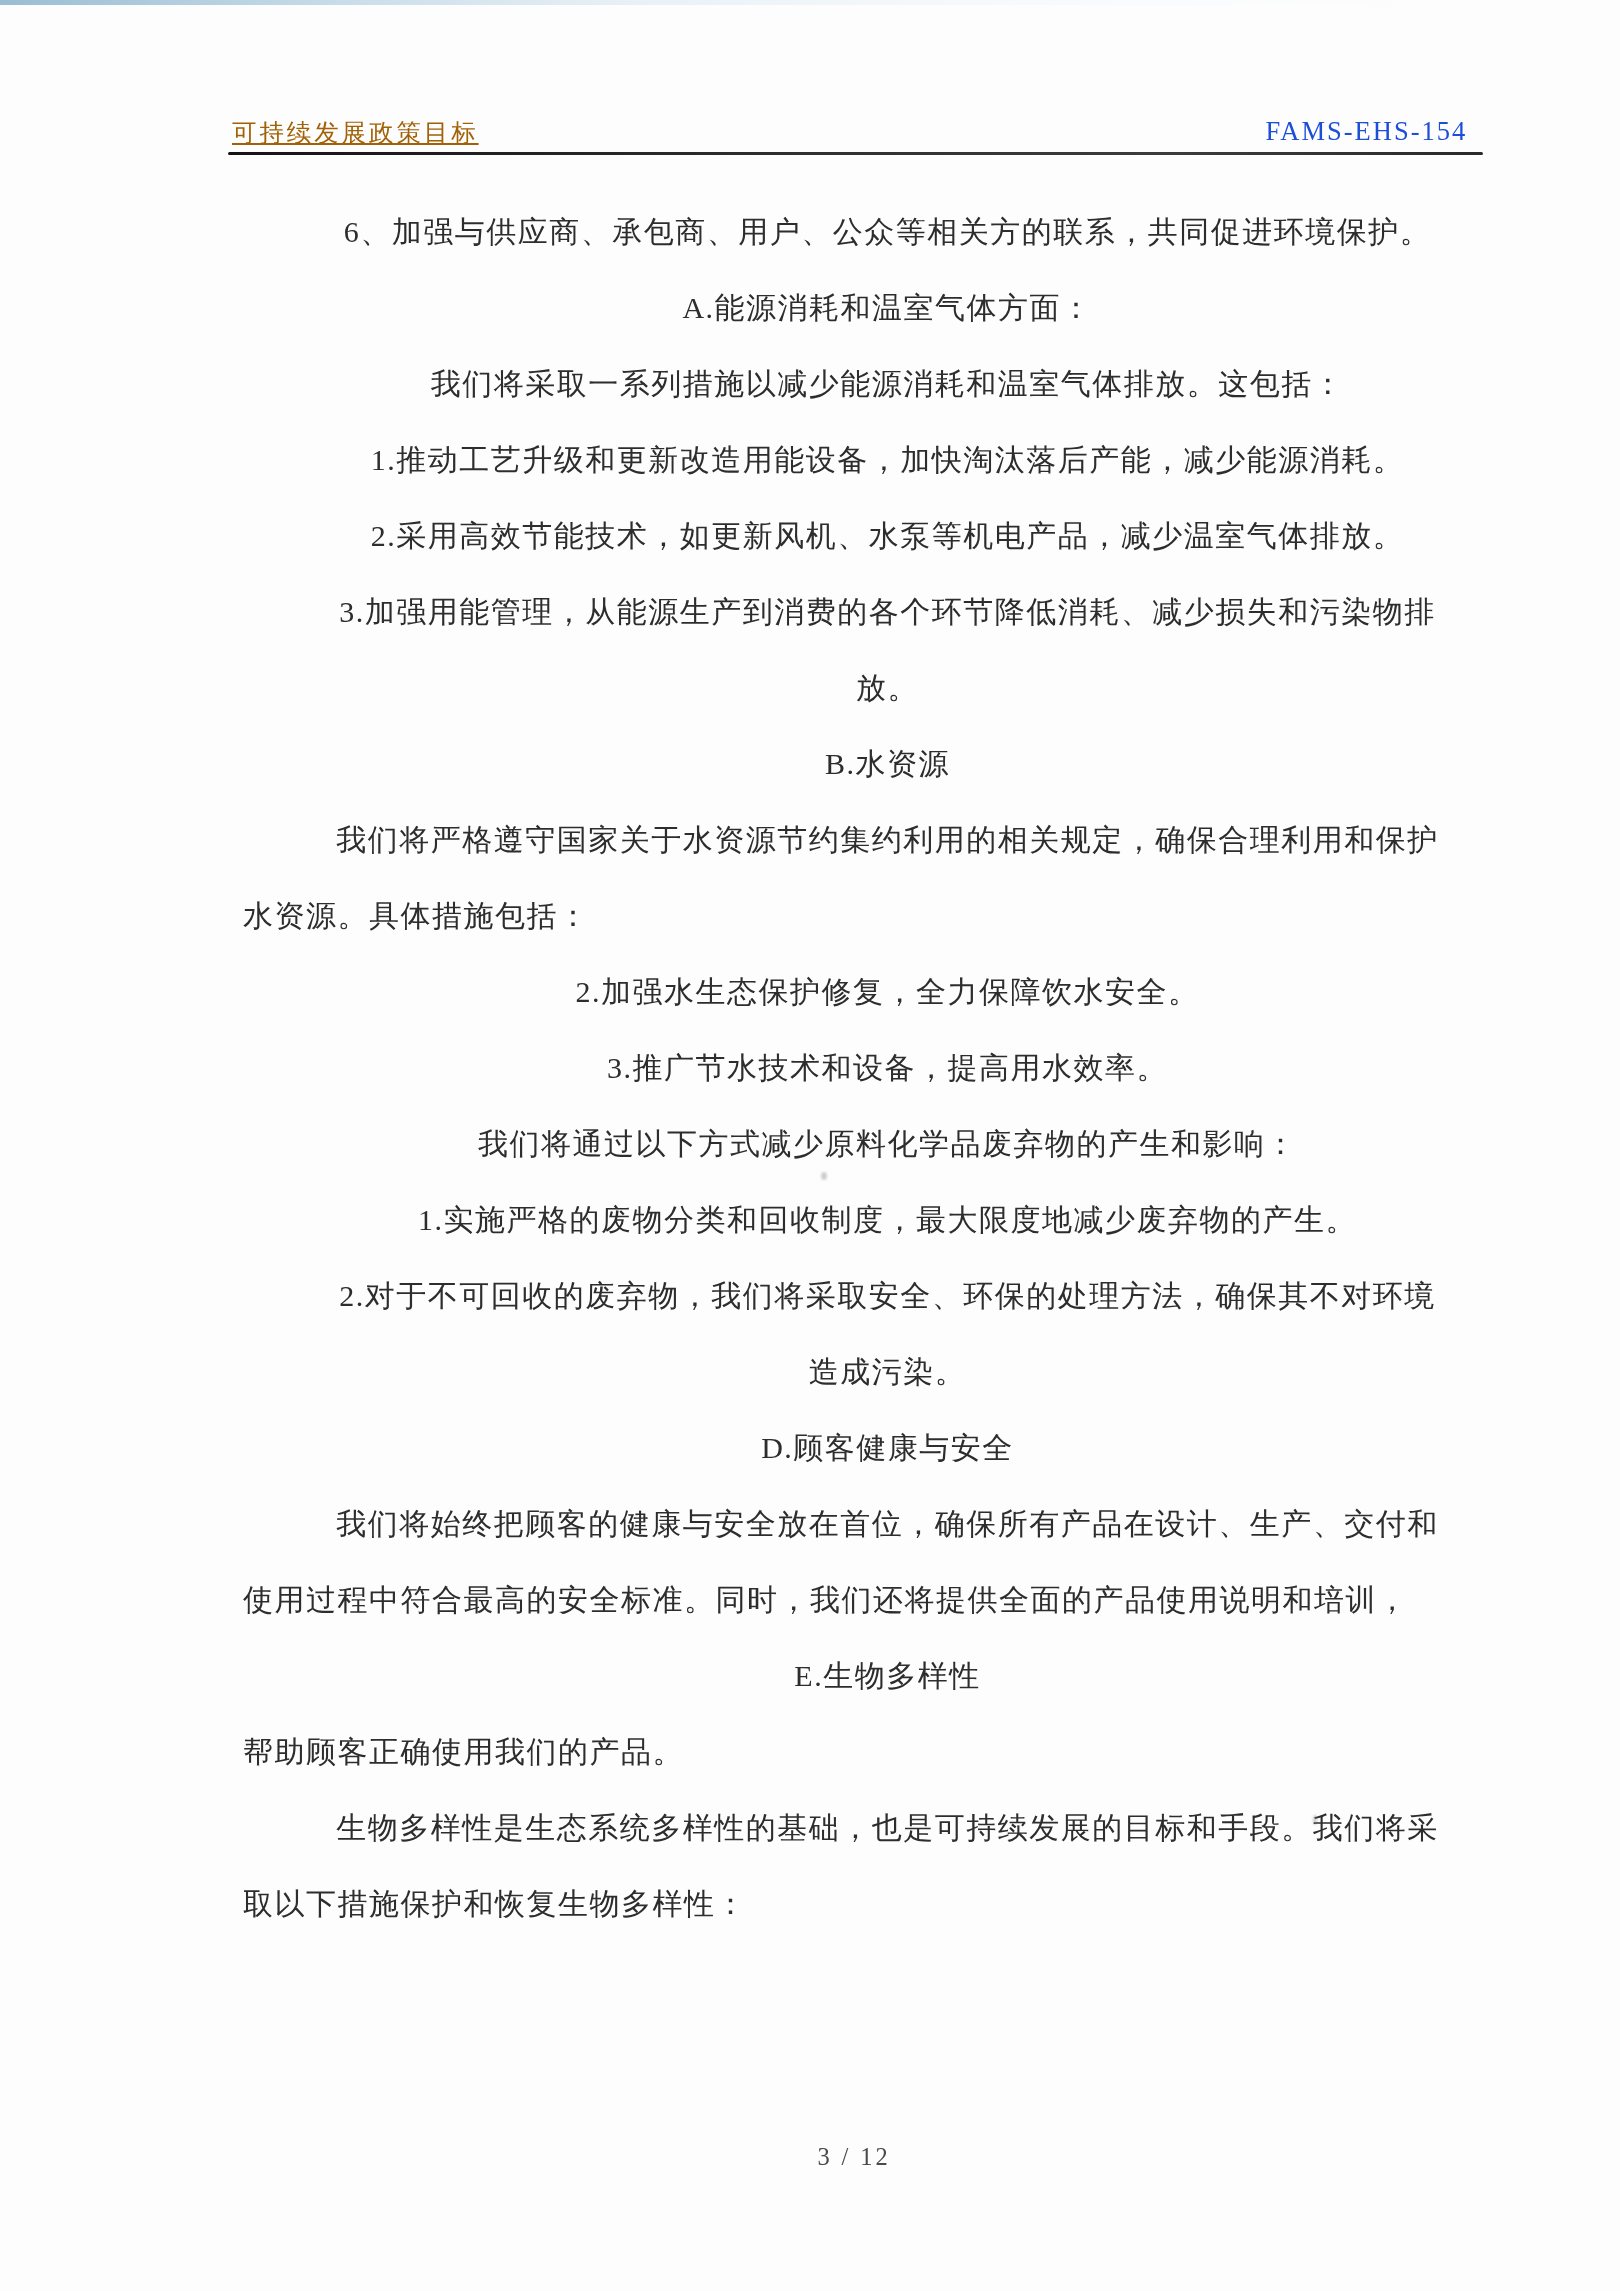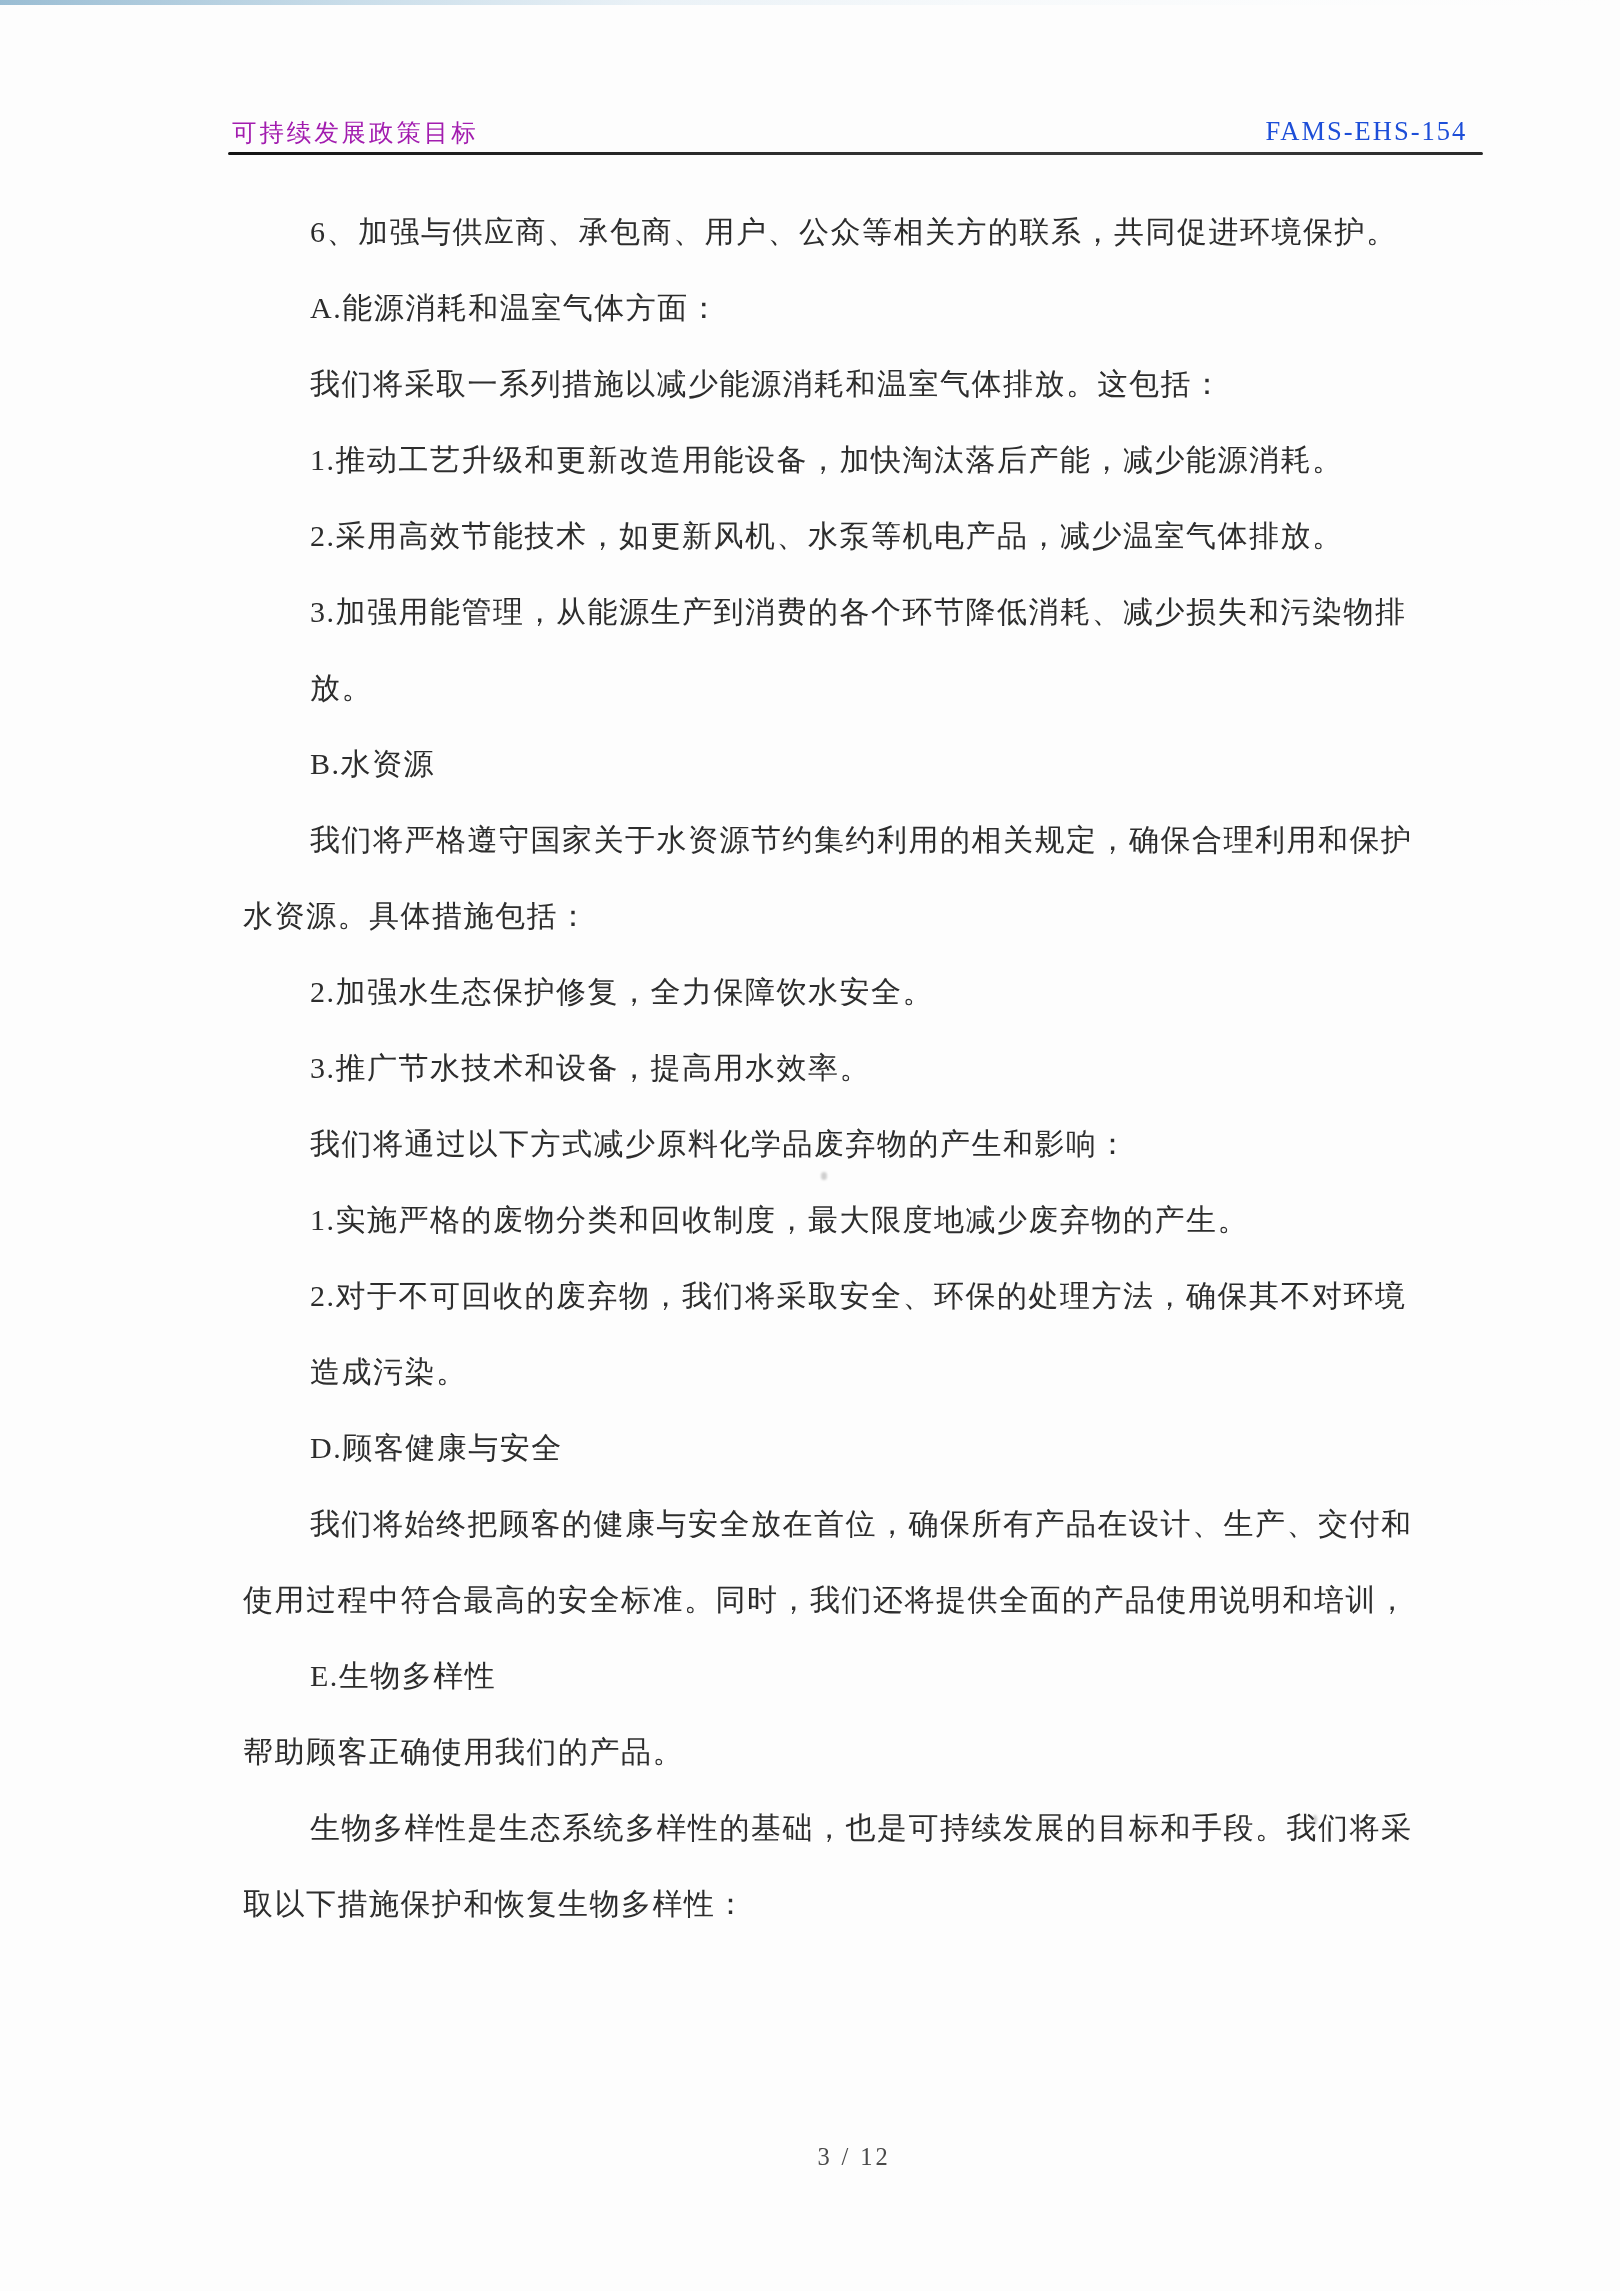--- a/index.html
+++ b/index.html
@@ -35,22 +35,23 @@
     top: 116px;
     left: 232px;
     right: 145px;
     height: 39px;
   }
   .header-title {
     position: absolute;
     left: 0; top: 0;
     font-size: 24.5px;
     letter-spacing: 2.9px;
-    color: #a21caf;
+    color: #a16207;
     filter: blur(0.3px);
+    text-decoration: underline;
   }
   .header-code {
     position: absolute;
     right: 7.8px; top: 0;
     font-size: 26.5px;
     letter-spacing: 2px;
     color: #1d4ed8;
     filter: blur(0.3px);
   }
   .header-rule {
@@ -73,20 +74,21 @@
     height: 76px;
     line-height: 76px;
     font-size: 30px;
     letter-spacing: 1.5px;
     white-space: nowrap;
     color: #2f2f2f;
     filter: blur(0.3px) contrast(1.02);
   }
   .line.indent {
     padding-left: 67px;
+    text-align: center;
   }
   .footer {
     position: absolute;
     top: 2143px;
     left: 243px;
     right: 155px;
     text-align: center;
     font-size: 24.5px;
     letter-spacing: 2.9px;
     color: #4a4a4a;

